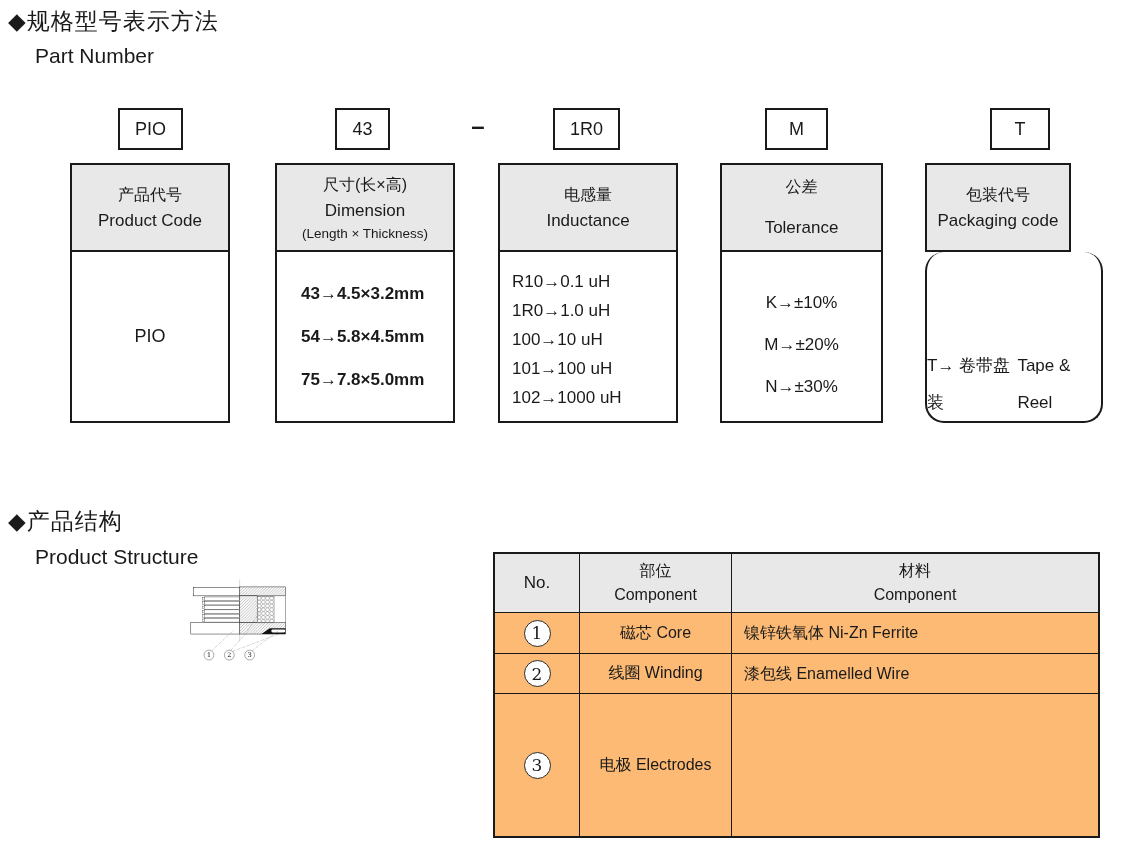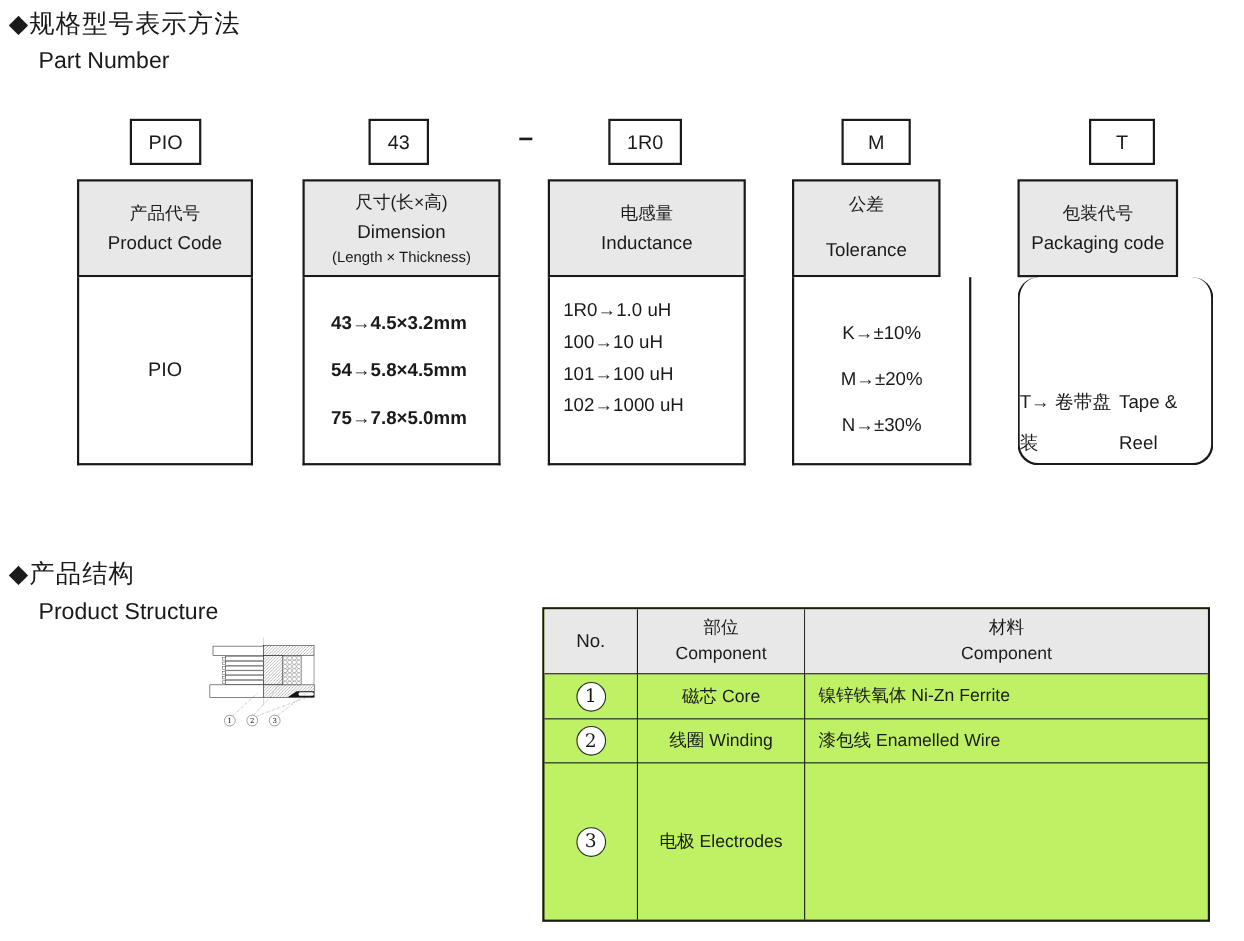--- a/index.html
+++ b/index.html
@@ -48,21 +48,21 @@
   .pn-body.col-ind  { padding:15px 0 0 12px; }
   .pn-body.col-ind .line { line-height:29px; }
   .pn-body.col-tol  { padding-top:30px; text-align:center; }
   .pn-body.col-tol .line { line-height:42px; }
   .pn-body.col-pkg  { display:flex; flex-direction:row; align-items:flex-end; justify-content:center;border-radius:19px; }
   .pn-body.col-pkg .line { line-height:37px; }
 
   
   .stbl {
     position:absolute; left:493px; top:552px; width:607px; height:286px;
-    border:2px solid #1a1a1a; background:#bef264;
+    border:2px solid #1a1a1a; background:#fdba74;
     display:grid;
     grid-template-columns:85px 152px 1fr;
     grid-template-rows:59px 41px 40px 1fr;
     font-size:16px;
   }
   .stbl .cell {
     border-right:1.5px solid #1a1a1a; border-bottom:1.5px solid #1a1a1a;
     display:flex; align-items:center; justify-content:center;
     text-align:center; flex-direction:column;
   }
@@ -110,27 +110,28 @@
   <div class="line">43→4.5×3.2mm</div>
   <div class="line">54→5.8×4.5mm</div>
   <div class="line">75→7.8×5.0mm</div>
 </div>
 
 <div class="pn-header" style="left:498px; width:180px;">
   <div class="h-cn">电感量</div>
   <div class="h-en">Inductance</div>
 </div>
 <div class="pn-body col-ind" style="left:498px; width:180px;">
+  <div class="line">R10→0.1 uH</div>
   <div class="line">1R0→1.0 uH</div>
   <div class="line">100→10 uH</div>
   <div class="line">101→100 uH</div>
   <div class="line">102→1000 uH</div>
 </div>
 
-<div class="pn-header" style="left:720px; width:135px;gap:15px;">
+<div class="pn-header" style="left:720px; width:163px;gap:15px;">
   <div class="h-cn">公差</div>
   <div class="h-en">Tolerance</div>
 </div>
 <div class="pn-body col-tol" style="left:720px; width:163px;">
   <div class="line">K→±10%</div>
   <div class="line">M→±20%</div>
   <div class="line">N→±30%</div>
 </div>
 
 <div class="pn-header" style="left:925px; width:146px;">

